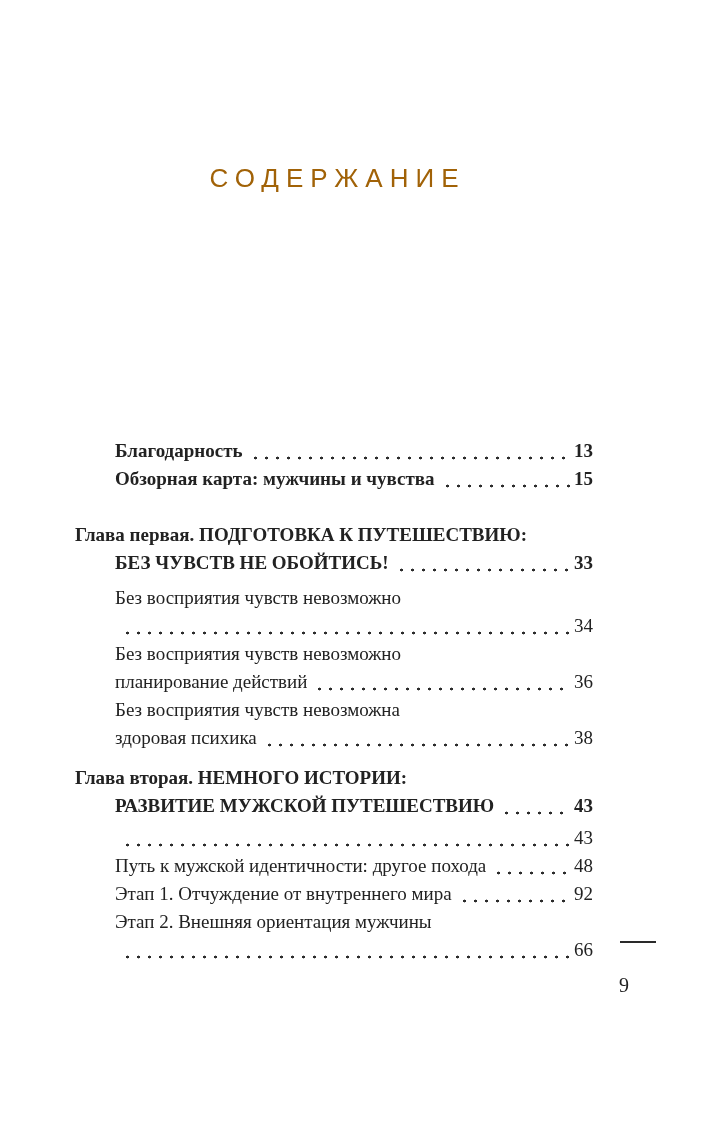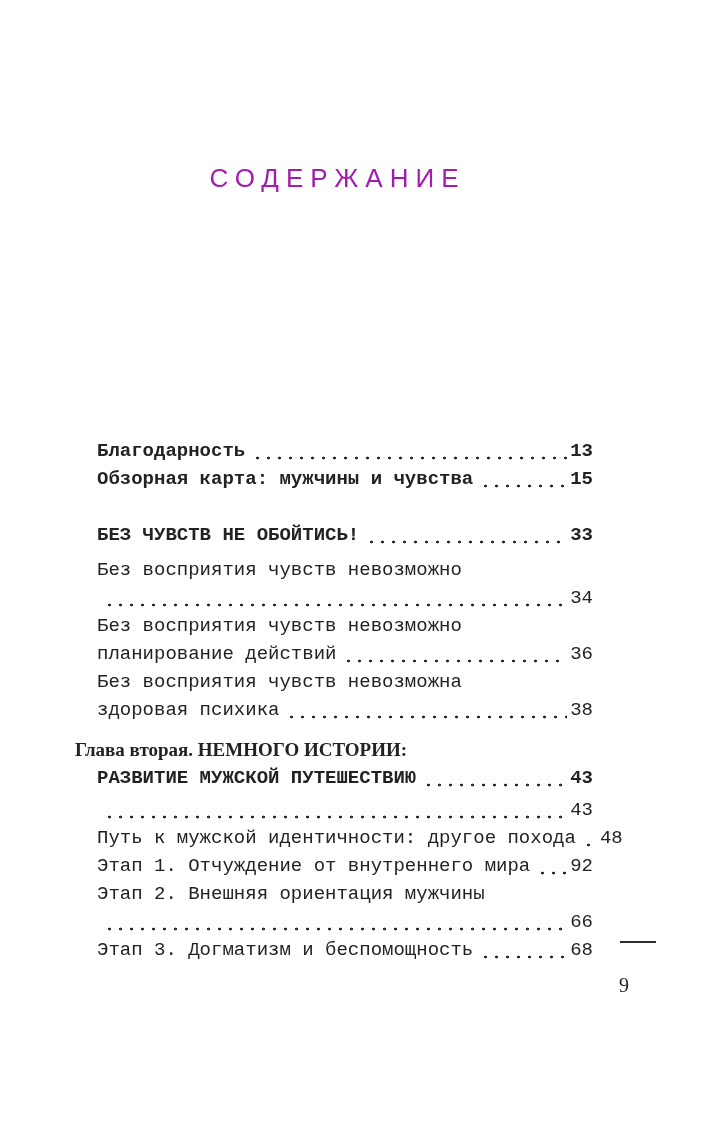--- a/index.html
+++ b/index.html
@@ -20,39 +20,38 @@
     position: absolute;
     top: 163px;
     left: 75px;
     width: 518px;
     text-align: center;
     font-family: "Liberation Sans", sans-serif;
     font-size: 26px;
     font-weight: 400;
     letter-spacing: 7px;
     padding-left: 7px; 
-    color: #a21caf;
+    color: #a16207;
     box-sizing: border-box;
   }
   .toc {
     position: absolute;
     top: 437px;
     left: 75px;
     width: 518px;
     font-size: 19px;
     line-height: 28px;
   }
   .toc-line {
     display: flex;
     align-items: flex-end;
     white-space: nowrap;
   }
   .indent {
-    margin-left: 22px;
-    font-family: Liberation Mono, monospace;
+    margin-left: 40px;
   }
   .bold {
     font-weight: 700;
   }
   .leader {
     flex: 1 1 auto;
     min-width: 14px;
     height: 4px;
     margin: 0 3px 5px 7px;
     background-image: radial-gradient(circle, #2b2b2b 1.35px, rgba(0,0,0,0) 1.6px);
@@ -99,20 +98,23 @@
       <span class="leader"></span>
       <span class="pg">13</span>
     </div>
     <div class="toc-line indent bold">
       <span>Обзорная карта: мужчины и чувства</span>
       <span class="leader"></span>
       <span class="pg">15</span>
     </div>
 
     <div class="chapter1">
+      <div class="toc-line bold">
+        <span>Глава первая. ПОДГОТОВКА К ПУТЕШЕСТВИЮ:</span>
+      </div>
       <div class="toc-line indent bold">
         <span>БЕЗ ЧУВСТВ НЕ ОБОЙТИСЬ!</span>
         <span class="leader"></span>
         <span class="pg">33</span>
       </div>
     </div>
 
     <div class="items1">
       <div>
         <div class="toc-line indent">
@@ -173,25 +175,20 @@
       </div>
       <div>
         <div class="toc-line indent">
           <span>Этап 2. Внешняя ориентация мужчины</span>
         </div>
         <div class="toc-line indent">
           <span class="leader"></span>
           <span class="pg">66</span>
         </div>
       </div>
-      <div class="toc-line indent">
-        <span>Этап 3. Догматизм и беспомощность</span>
-        <span class="leader"></span>
-        <span class="pg">68</span>
-      </div>
     </div>
 
   </div>
 
   <div class="footer-rule"></div>
   <div class="page-number">9</div>
 
 </div>
 
 </body></html>

